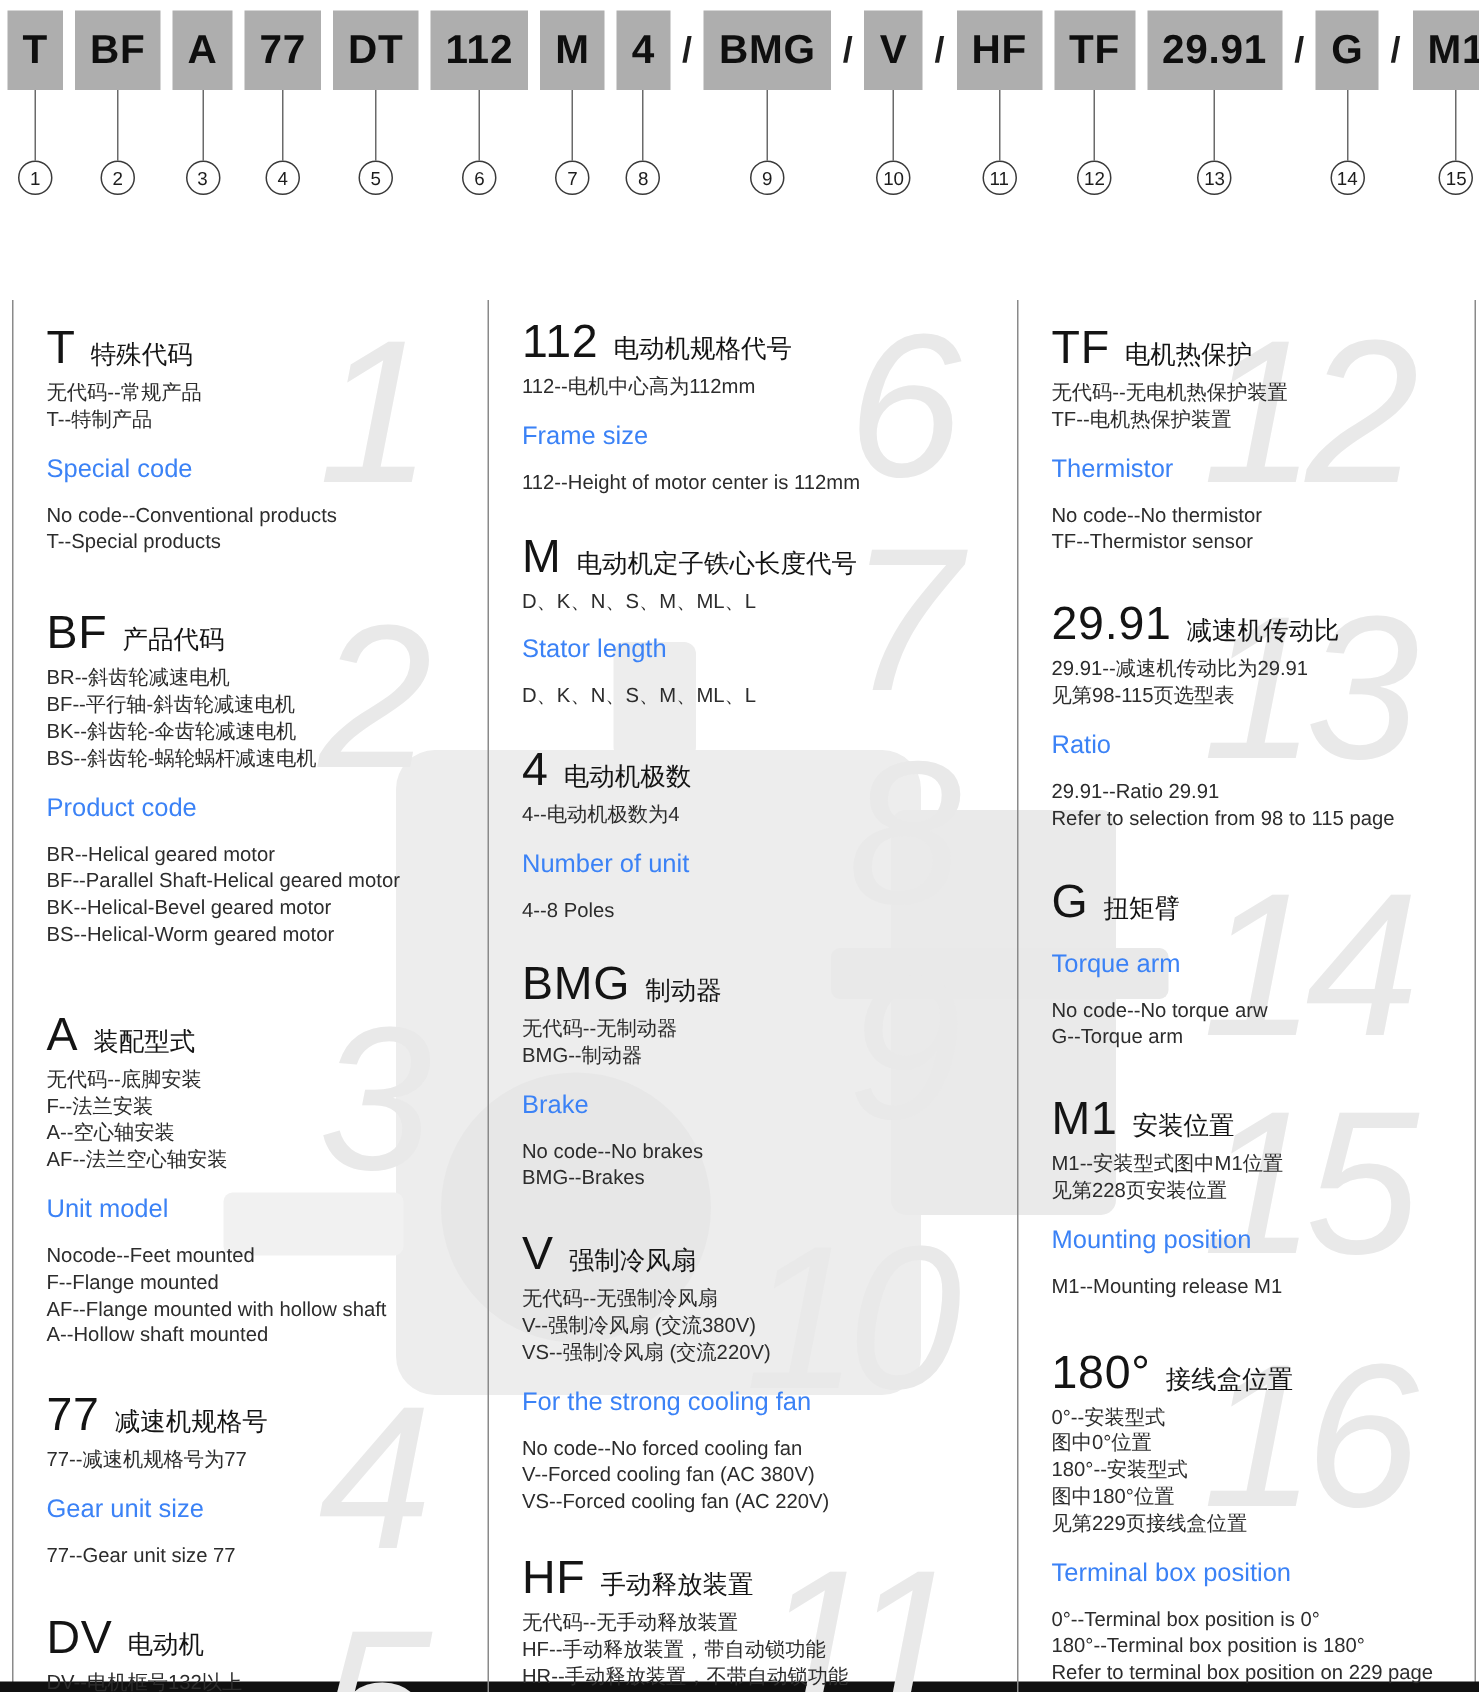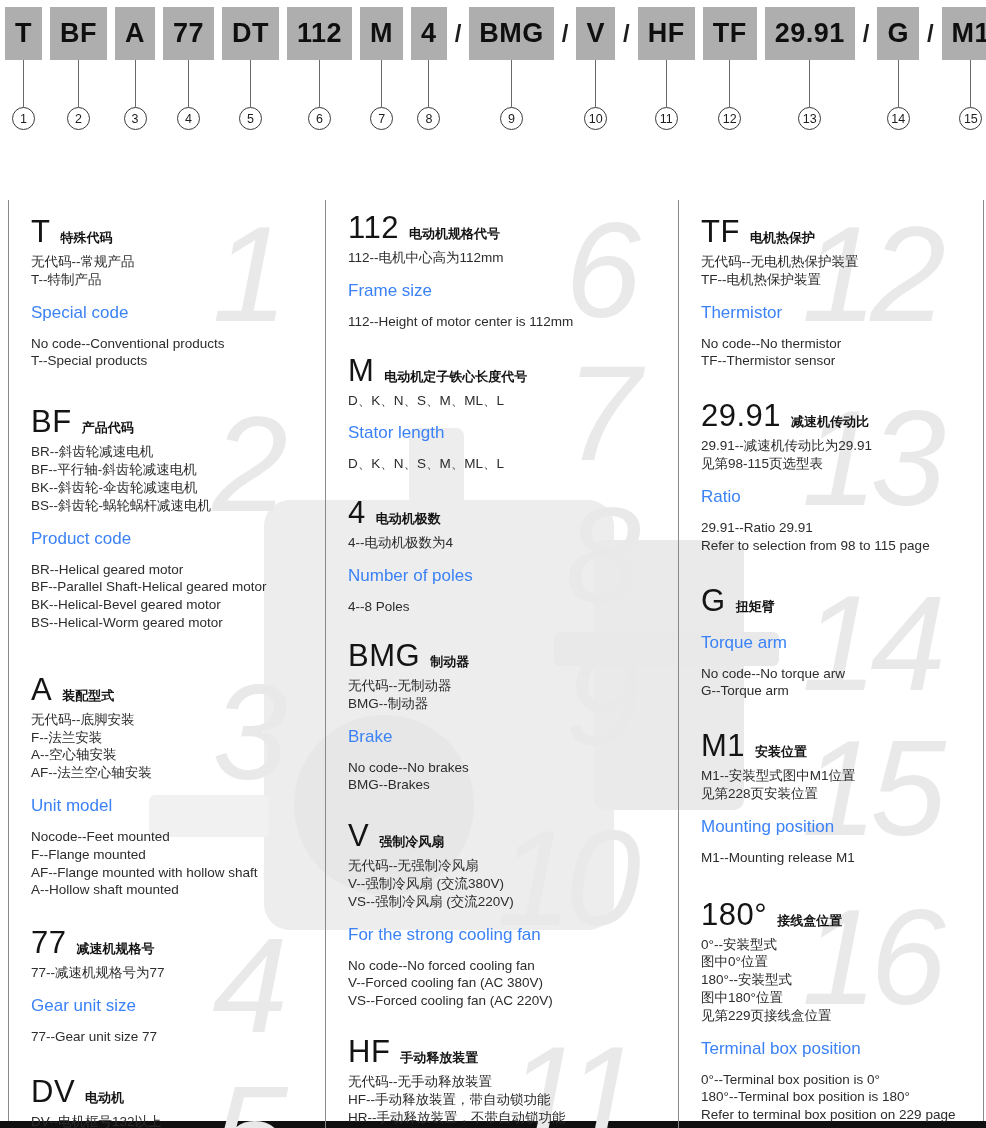--- a/index.html
+++ b/index.html
@@ -27,21 +27,21 @@
        padding:0 10px 0 22px;box-sizing:border-box;}
   .col:last-child{border-right:none;}
 
   .sec{position:relative;}
   .watermark{position:absolute;top:-8px;right:34px;z-index:0;
              font-size:136px;line-height:1;font-style:italic;font-weight:400;
              color:#e9e9e9;letter-spacing:-7px;user-select:none;}
   .sec>*:not(.watermark){position:relative;z-index:1;}
   .sec-head{margin:0 0 3px;display:flex;align-items:baseline;gap:10px;}
   .sec-code{font-size:31px;font-weight:400;color:#141414;letter-spacing:.5px;}
-  .sec-zh-title{font-size:13px;font-weight:700;color:#141414;}
+  .sec-zh-title{font-size:17px;font-weight:400;color:#141414;}
   .line{margin:0;font-size:13.5px;line-height:1.32;color:#2c2c2c;}
   .en-title{margin-top:14px;font-size:17px;color:#3b82f6;}
   .en-lines{margin-top:12px;}
 
   
   .bg-machine{position:absolute;inset:0;z-index:0;pointer-events:none;}
   .bg-machine div{position:absolute;background:#efefef;}
   .m-housing{left:255px;top:300px;width:350px;height:430px;border-radius:26px;background:#ededed!important;}
   .m-bore{left:285px;top:515px;width:180px;height:180px;border-radius:50%;background:#e7e7e7!important;}
   .m-motor{left:585px;top:340px;width:150px;height:270px;border-radius:10px;background:#eaeaea!important;}
@@ -280,21 +280,21 @@
 
   <section class="sec" style="margin-top: 22px;">
     <div class="watermark">8</div>
     <h3 class="sec-head">
       <span class="sec-code">4</span>
       <span class="sec-zh-title">电动机极数</span>
     </h3>
     <div class="zh-lines">
             <p class="line">4--电动机极数为4</p>
           </div>
-    <div class="en-title">Number of poles</div>
+    <div class="en-title">Number of unit</div>
     <div class="en-lines">
             <p class="line">4--8 Poles</p>
           </div>
   </section>
 
   <section class="sec" style="margin-top: 22px;">
     <div class="watermark">9</div>
     <h3 class="sec-head">
       <span class="sec-code">BMG</span>
       <span class="sec-zh-title">制动器</span>

